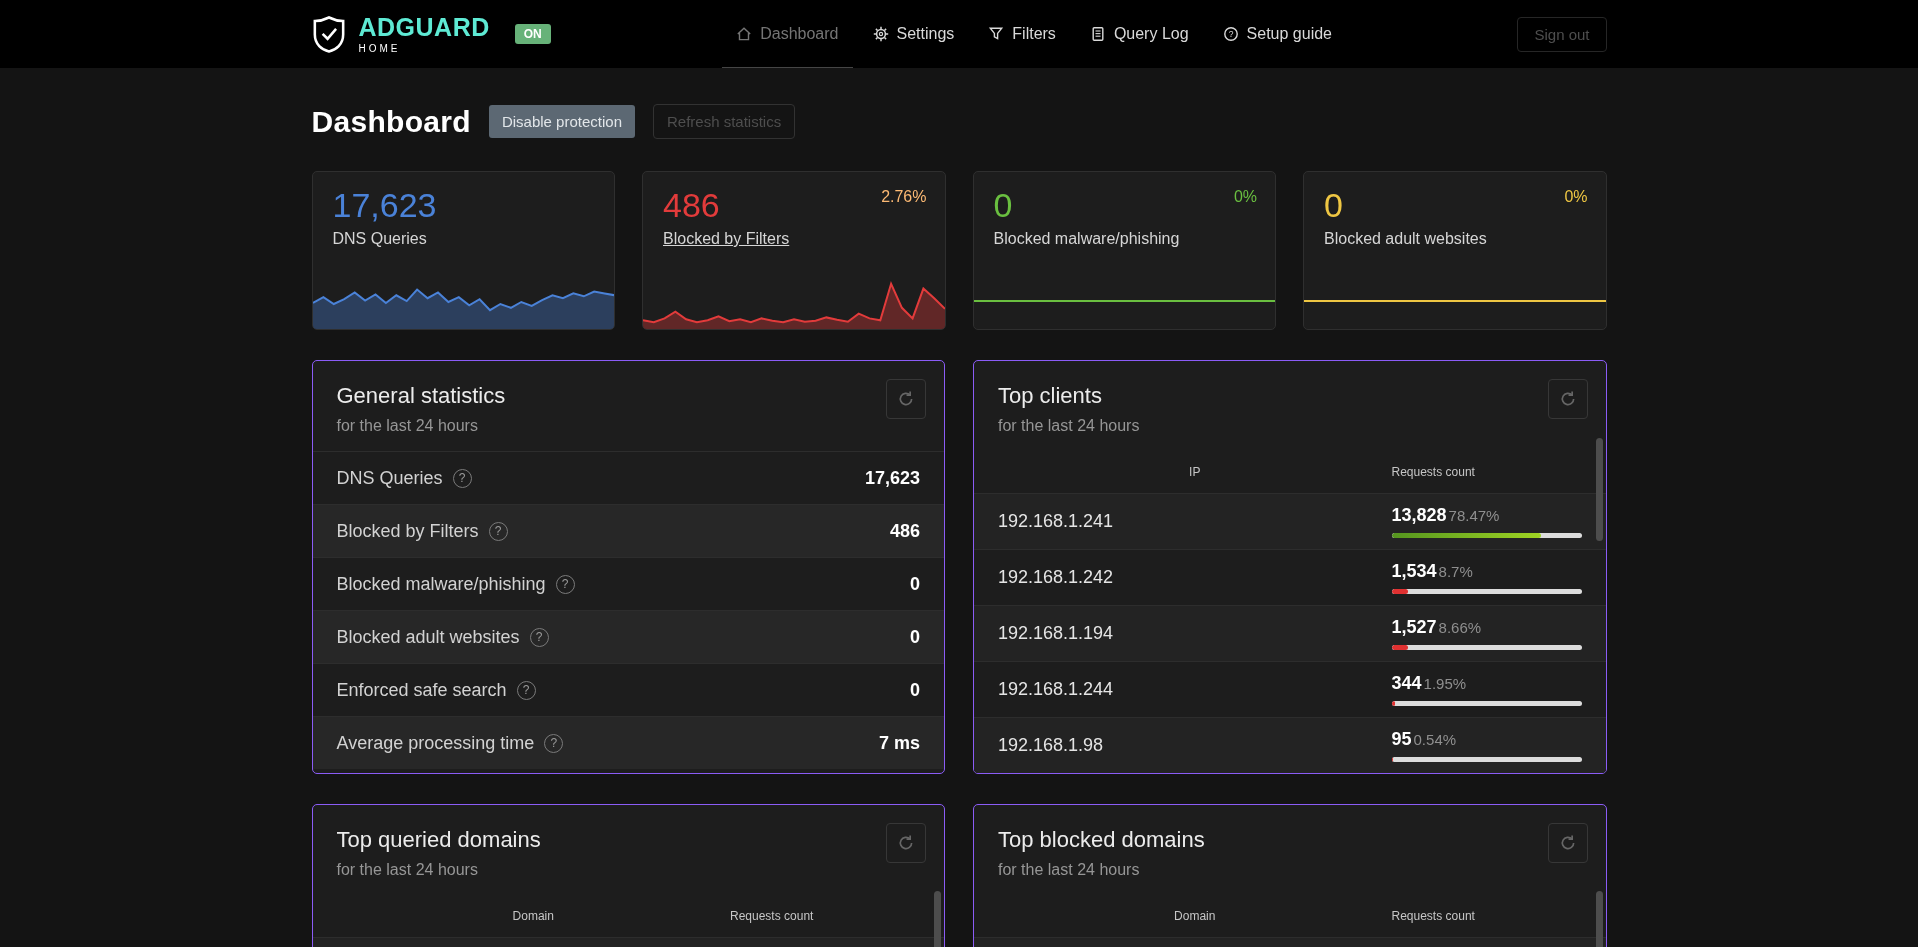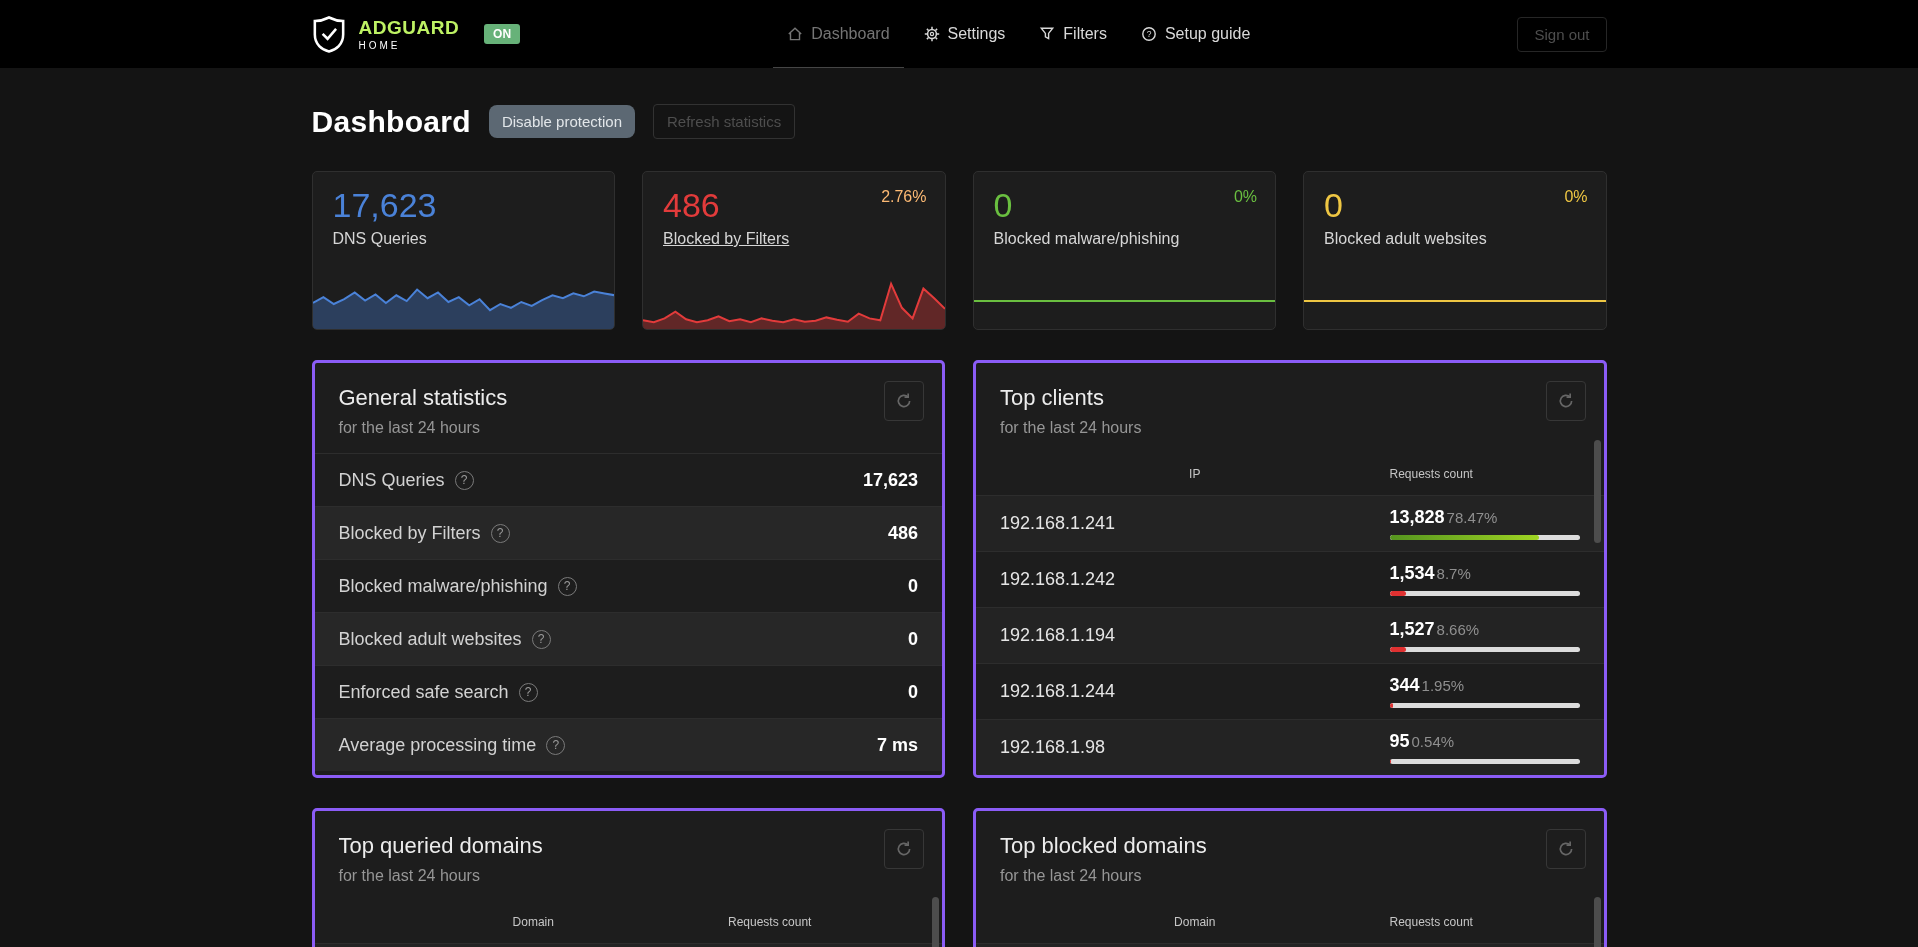--- a/index.html
+++ b/index.html
@@ -5,49 +5,49 @@
   * { margin:0; padding:0; box-sizing:border-box; }
   html,body { width:1918px; height:947px; overflow:hidden; }
   body { background:#141414; font-family:"Liberation Sans",sans-serif; color:#e0e0e0; }
   .container { width:1295px; margin:0 auto; }
 
   
   .topbar { background:#000; height:68px; }
   .topbar-inner { display:flex; align-items:center; height:100%; }
   .brand { display:flex; align-items:center; gap:13px; }
   .brand-text { line-height:1; }
-  .brand-name { font-size:19px; font-weight:bold; color:#bef264; letter-spacing:.5px; }
+  .brand-name { font-size:25px; font-weight:bold; color:#5eead4; letter-spacing:.5px; }
   .brand-sub { font-size:10px; color:#fff; letter-spacing:3px; margin-top:4px; }
   .on-badge { background:#67b279; color:#fff; font-size:12px; font-weight:bold; padding:3px 9px; border-radius:3px; margin-left:12px; }
   .nav { flex:1; display:flex; justify-content:center; gap:6px; height:100%; }
   .nav-item { display:flex; align-items:center; gap:8px; padding:0 14px; font-size:16px; color:#d9d9d9; cursor:pointer; text-decoration:none; }
   .nav-item.active { color:#757575; border-bottom:1px solid #454545; }
   .nav-icon { display:flex; }
   .signout { background:transparent; border:1px solid #262626; color:#4e4e4e; font-size:15px; padding:8px 16px; border-radius:4px; }
 
   
   .page-head { display:flex; align-items:center; gap:18px; margin-top:36px; }
   .page-title { font-size:30px; font-weight:600; color:#fff; letter-spacing:.3px; }
-  .btn-disable { background:#5c6873; color:#e2e6e9; border:none; font-size:15px; padding:8px 13px; border-radius:8px; cursor:pointer; }
+  .btn-disable { background:#5c6873; color:#e2e6e9; border:none; font-size:15px; padding:8px 13px; border-radius:3px; cursor:pointer; }
   .btn-refresh-stats { background:transparent; color:#4e4e4e; border:1px solid #323232; font-size:15px; padding:8px 13px; border-radius:4px; }
 
   
   .stat-grid { display:grid; grid-template-columns:repeat(4,1fr); gap:27px; margin-top:32px; }
   .stat-card { position:relative; background:#1d1d1d; border:1px solid #2f2f2f; border-radius:5px; height:159px; overflow:hidden; padding:14px 20px; }
   .stat-value { font-size:34px; }
   .stat-pct { position:absolute; top:16px; right:18px; font-size:16px; }
   .stat-label { font-size:16px; color:#d6d6d6; margin-top:5px; display:inline-block; }
   .stat-label.link { text-decoration:underline; cursor:pointer; }
   .spark { position:absolute; left:0; right:0; bottom:0; height:56px; }
   .flat-line { position:absolute; left:0; right:0; bottom:27px; height:2px; }
 
   
   .mid-grid { display:grid; grid-template-columns:1fr 1fr; gap:28px; margin-top:30px; }
   .bottom-grid { display:grid; grid-template-columns:1fr 1fr; gap:28px; margin-top:30px; }
-  .card { position:relative; background:#1d1d1d; border:3px solid #8b5cf6; border-radius:5px; overflow:hidden; }
+  .card { position:relative; background:#1d1d1d; border:1px solid #8b5cf6; border-radius:5px; overflow:hidden; }
   .bottom-grid .card { min-height:320px; border-radius:5px 5px 0 0; }
   .card-head { padding:22px 24px 16px; }
   .card-title { font-size:22px; color:#ececec; font-weight:400; }
   .card-sub { font-size:16px; color:#969696; margin-top:8px; }
   .icon-btn { position:absolute; top:18px; right:18px; width:40px; height:40px; border:1px solid #373737; border-radius:4px; background:transparent; color:#666; display:flex; align-items:center; justify-content:center; cursor:pointer; }
 
   .stat-rows .stat-row { display:flex; align-items:center; justify-content:space-between; height:53px; padding:0 24px; border-top:1px solid #2d2d2d; font-size:18px; }
   .stat-rows .stat-row:nth-child(even) { background:#272727; }
   .row-label { display:flex; align-items:center; gap:10px; color:#d2d2d2; }
   .qmark { width:19px; height:19px; border:1px solid #7a7a7a; border-radius:50%; color:#9a9a9a; font-size:12px; display:flex; align-items:center; justify-content:center; cursor:pointer; flex:none; }
@@ -119,20 +119,33 @@
         </span>
         <span>Settings</span>
       </a>
       <a class="nav-item">
         <span class="nav-icon">
           <svg viewBox="0 0 16 16" width="16" height="16">
               <path d="M2.3 2.3 H13.7 L9.6 7.4 V12.6 L6.4 10.8 V7.4 Z" fill="none" stroke="currentColor" stroke-width="1.4"></path>
             </svg>
         </span>
         <span>Filters</span>
+      </a>
+      <a class="nav-item">
+        <span class="nav-icon">
+          <svg viewBox="0 0 16 16" width="16" height="16">
+              <rect x="3.2" y="1.8" width="9.6" height="12.4" rx="1" fill="none" stroke="currentColor" stroke-width="1.4"></rect>
+              <g stroke="currentColor" stroke-width="1.1">
+                <line x1="5.5" y1="5" x2="10.5" y2="5"></line>
+                <line x1="5.5" y1="7.6" x2="10.5" y2="7.6"></line>
+                <line x1="5.5" y1="10.2" x2="10.5" y2="10.2"></line>
+              </g>
+            </svg>
+        </span>
+        <span>Query Log</span>
       </a>
       <a class="nav-item">
         <span class="nav-icon">
           <svg viewBox="0 0 16 16" width="16" height="16">
               <circle cx="8" cy="8" r="6.2" fill="none" stroke="currentColor" stroke-width="1.4"></circle>
               <text x="8" y="11" text-anchor="middle" font-size="8.5" fill="currentColor">?</text>
             </svg>
         </span>
         <span>Setup guide</span>
       </a>

